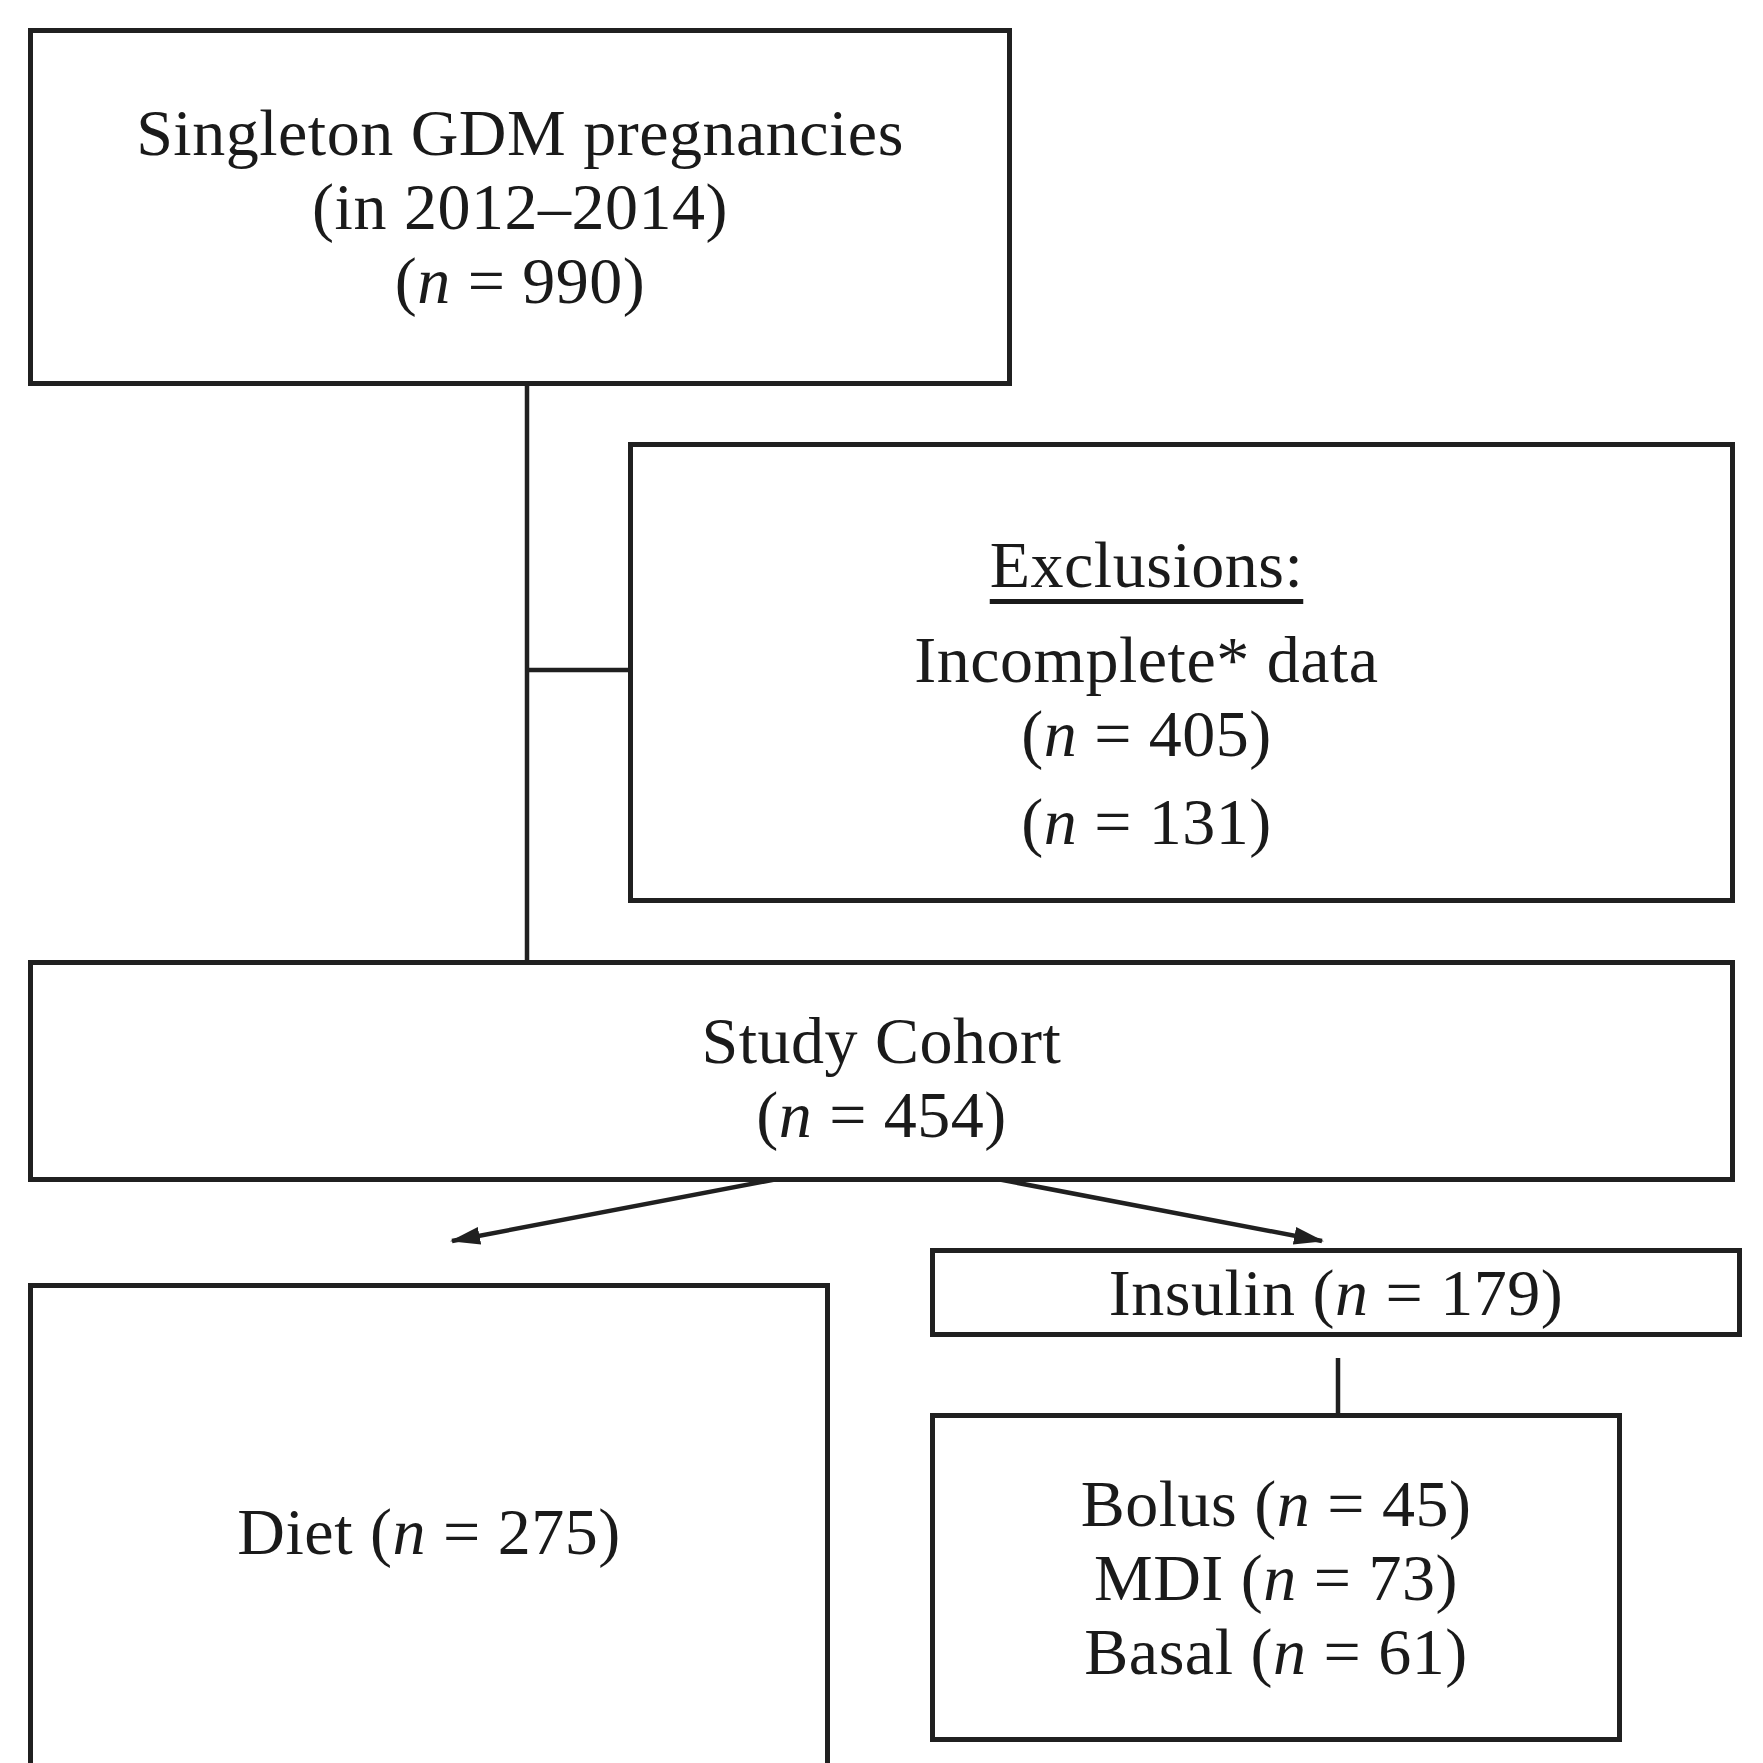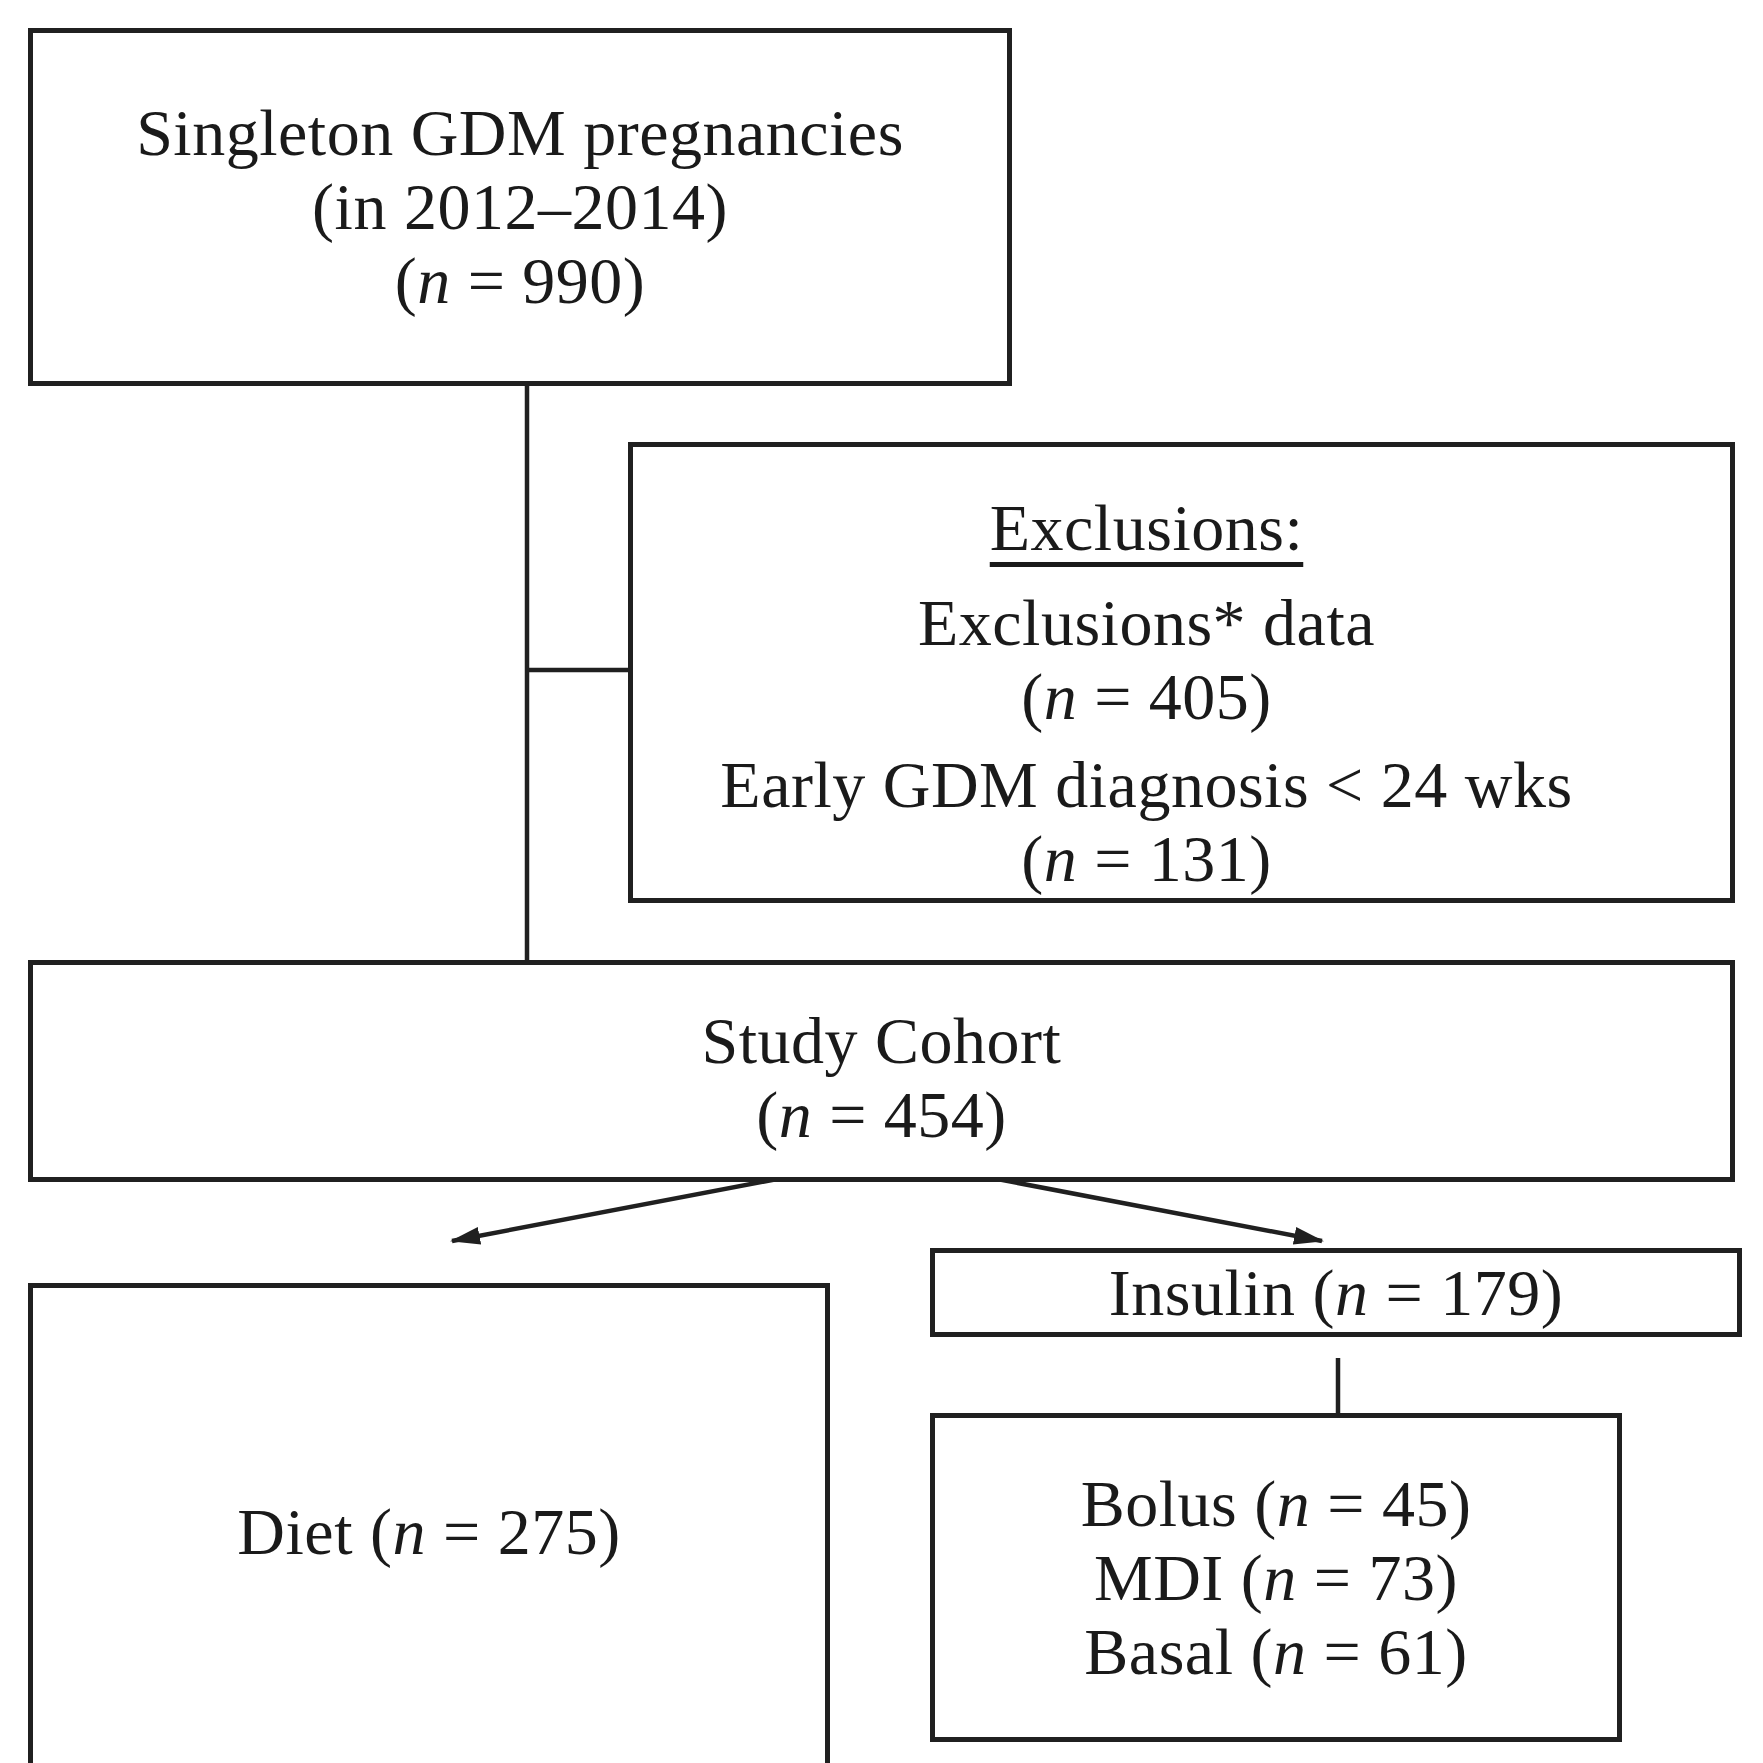--- a/index.html
+++ b/index.html
@@ -81,25 +81,24 @@
 
   <div class="box source">
     <div class="line">Singleton GDM pregnancies</div>
     <div class="line">(in 2012–2014)</div>
     <div class="line">(<i>n</i> = 990)</div>
   </div>
 
   <div class="box exclusions">
     <div class="line heading">Exclusions:</div>
     <div class="excl-item">
-      <div class="line">Exclusions* data</div>
+      <div class="line">Incomplete* data</div>
       <div class="line">(<i>n</i> = 405)</div>
     </div>
     <div class="excl-item">
-      <div class="line">Early GDM diagnosis &lt; 24 wks</div>
       <div class="line">(<i>n</i> = 131)</div>
     </div>
   </div>
 
   <div class="box cohort">
     <div class="line">Study Cohort</div>
     <div class="line">(<i>n</i> = 454)</div>
   </div>
 
   <div class="box diet">

